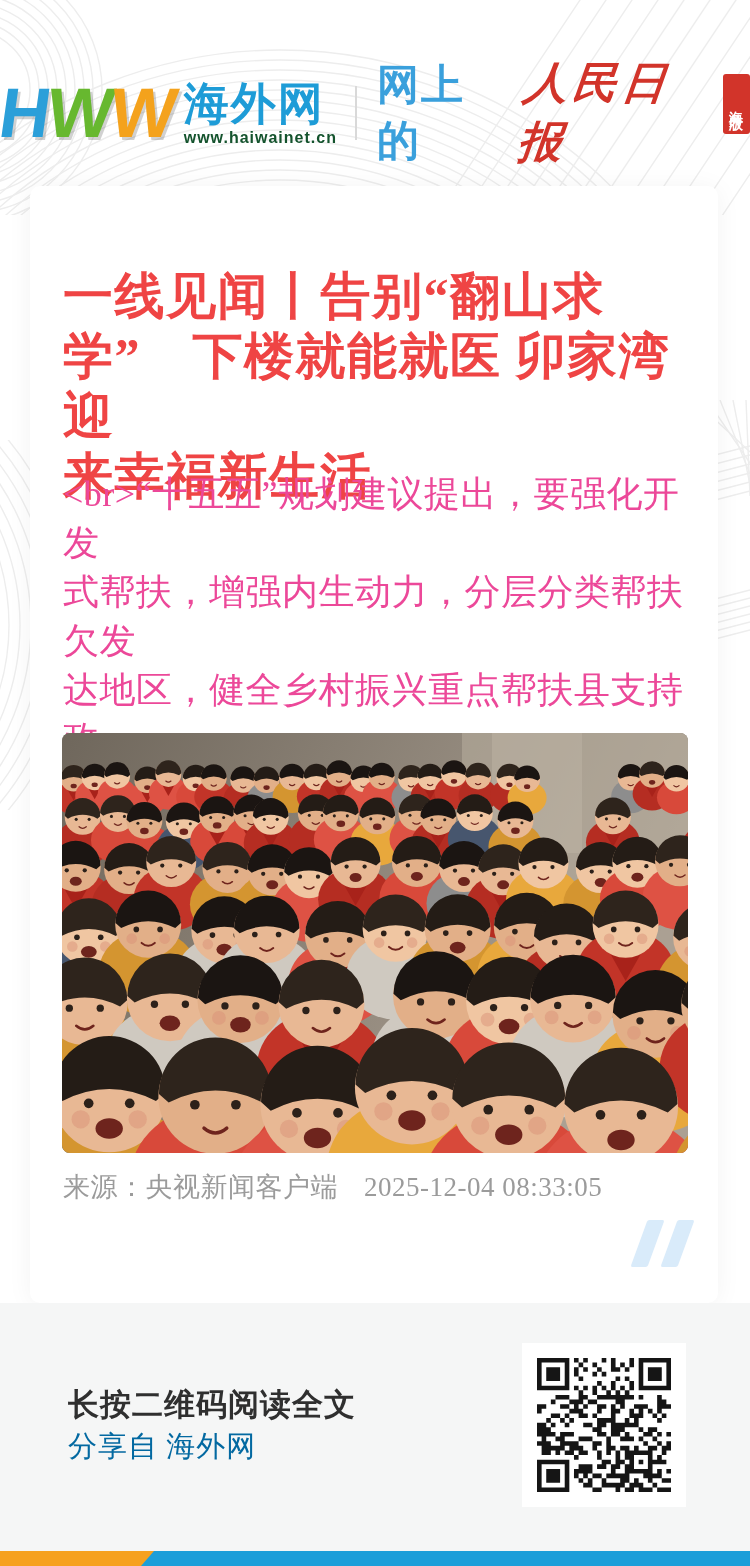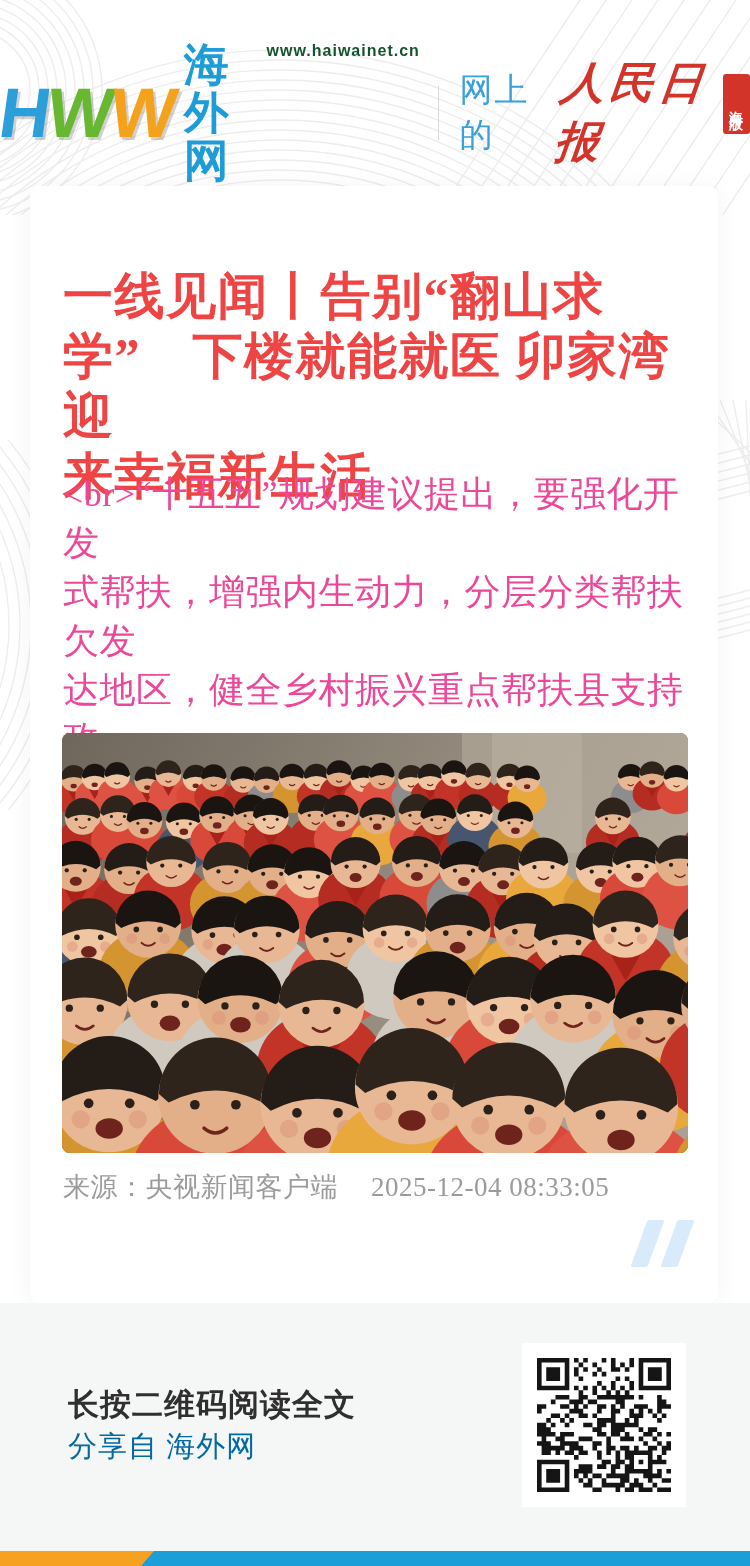--- a/index.html
+++ b/index.html
@@ -17,25 +17,25 @@
   .header {
     position:absolute; left:0; top:68px; width:750px; height:90px;
     display:flex; align-items:center; justify-content:center; z-index:3;
   }
   .logo-letters {
     display:flex; transform:skewX(-8deg);
     font-weight:900; font-size:70px; line-height:70px;
     letter-spacing:-3px;
   }
   .logo-letters span { text-shadow:3px 3px 0 rgba(0,0,0,0.18); }
-  .logo-cn-block { margin-left:10px; display:flex; flex-direction:row; align-items:flex-start; }
+  .logo-cn-block { margin-left:10px; display:flex; flex-direction:column; align-items:flex-start; }
   .logo-cn { font-size:45px; line-height:48px; font-weight:700; letter-spacing:2px; }
   .logo-url { font-size:16px; line-height:17px; font-weight:700; letter-spacing:1px; margin-top:1px; }
   .logo-divider { width:2px; height:54px; background:#d9d9d9; margin:0 20px 0 18px; }
-  .tagline-prefix { font-size:33px; font-weight:400; letter-spacing:2px; }
+  .tagline-prefix { font-size:42px; font-weight:700; letter-spacing:2px; }
   .tagline-brand {
     font-family:"Liberation Serif","DejaVu Serif",serif;
     font-style:italic; font-weight:700; font-size:44px;
     letter-spacing:5px; margin-left:14px; transform:skewX(-6deg);
   }
   .badge {
     margin-left:8px; margin-bottom:18px; width:27px; height:60px;
     border-radius:3px; color:#fff; font-size:14px; font-weight:700;
     writing-mode:vertical-rl; text-orientation:upright;
     display:flex; align-items:center; justify-content:center;
@@ -63,21 +63,21 @@
   .photo {
     position:absolute; left:32px; top:547px; width:626px; height:420px;
     border-radius:8px; overflow:hidden; background:#857b6f;
   }
   .photo svg { display:block; }
   .source-row {
     position:absolute; left:33px; top:984px; width:640px;
     font-family:"Liberation Serif","DejaVu Serif",serif;
     font-size:27px; line-height:34px; color:#9b9b9b; letter-spacing:0.5px;
   }
-  .source-row .timestamp { margin-left:33px; }
+  .source-row .timestamp { margin-left:26px; }
   .quote-marks {
     position:absolute; right:32px; top:1034px; display:flex; gap:13px;
     transform:skewX(-20deg);
   }
   .quote-bar { width:17px; height:47px; border-radius:2px; }
 
   
   .footer {
     position:absolute; left:0; top:1303px; width:750px; height:248px;
     background:#f5f6f6; z-index:2;

